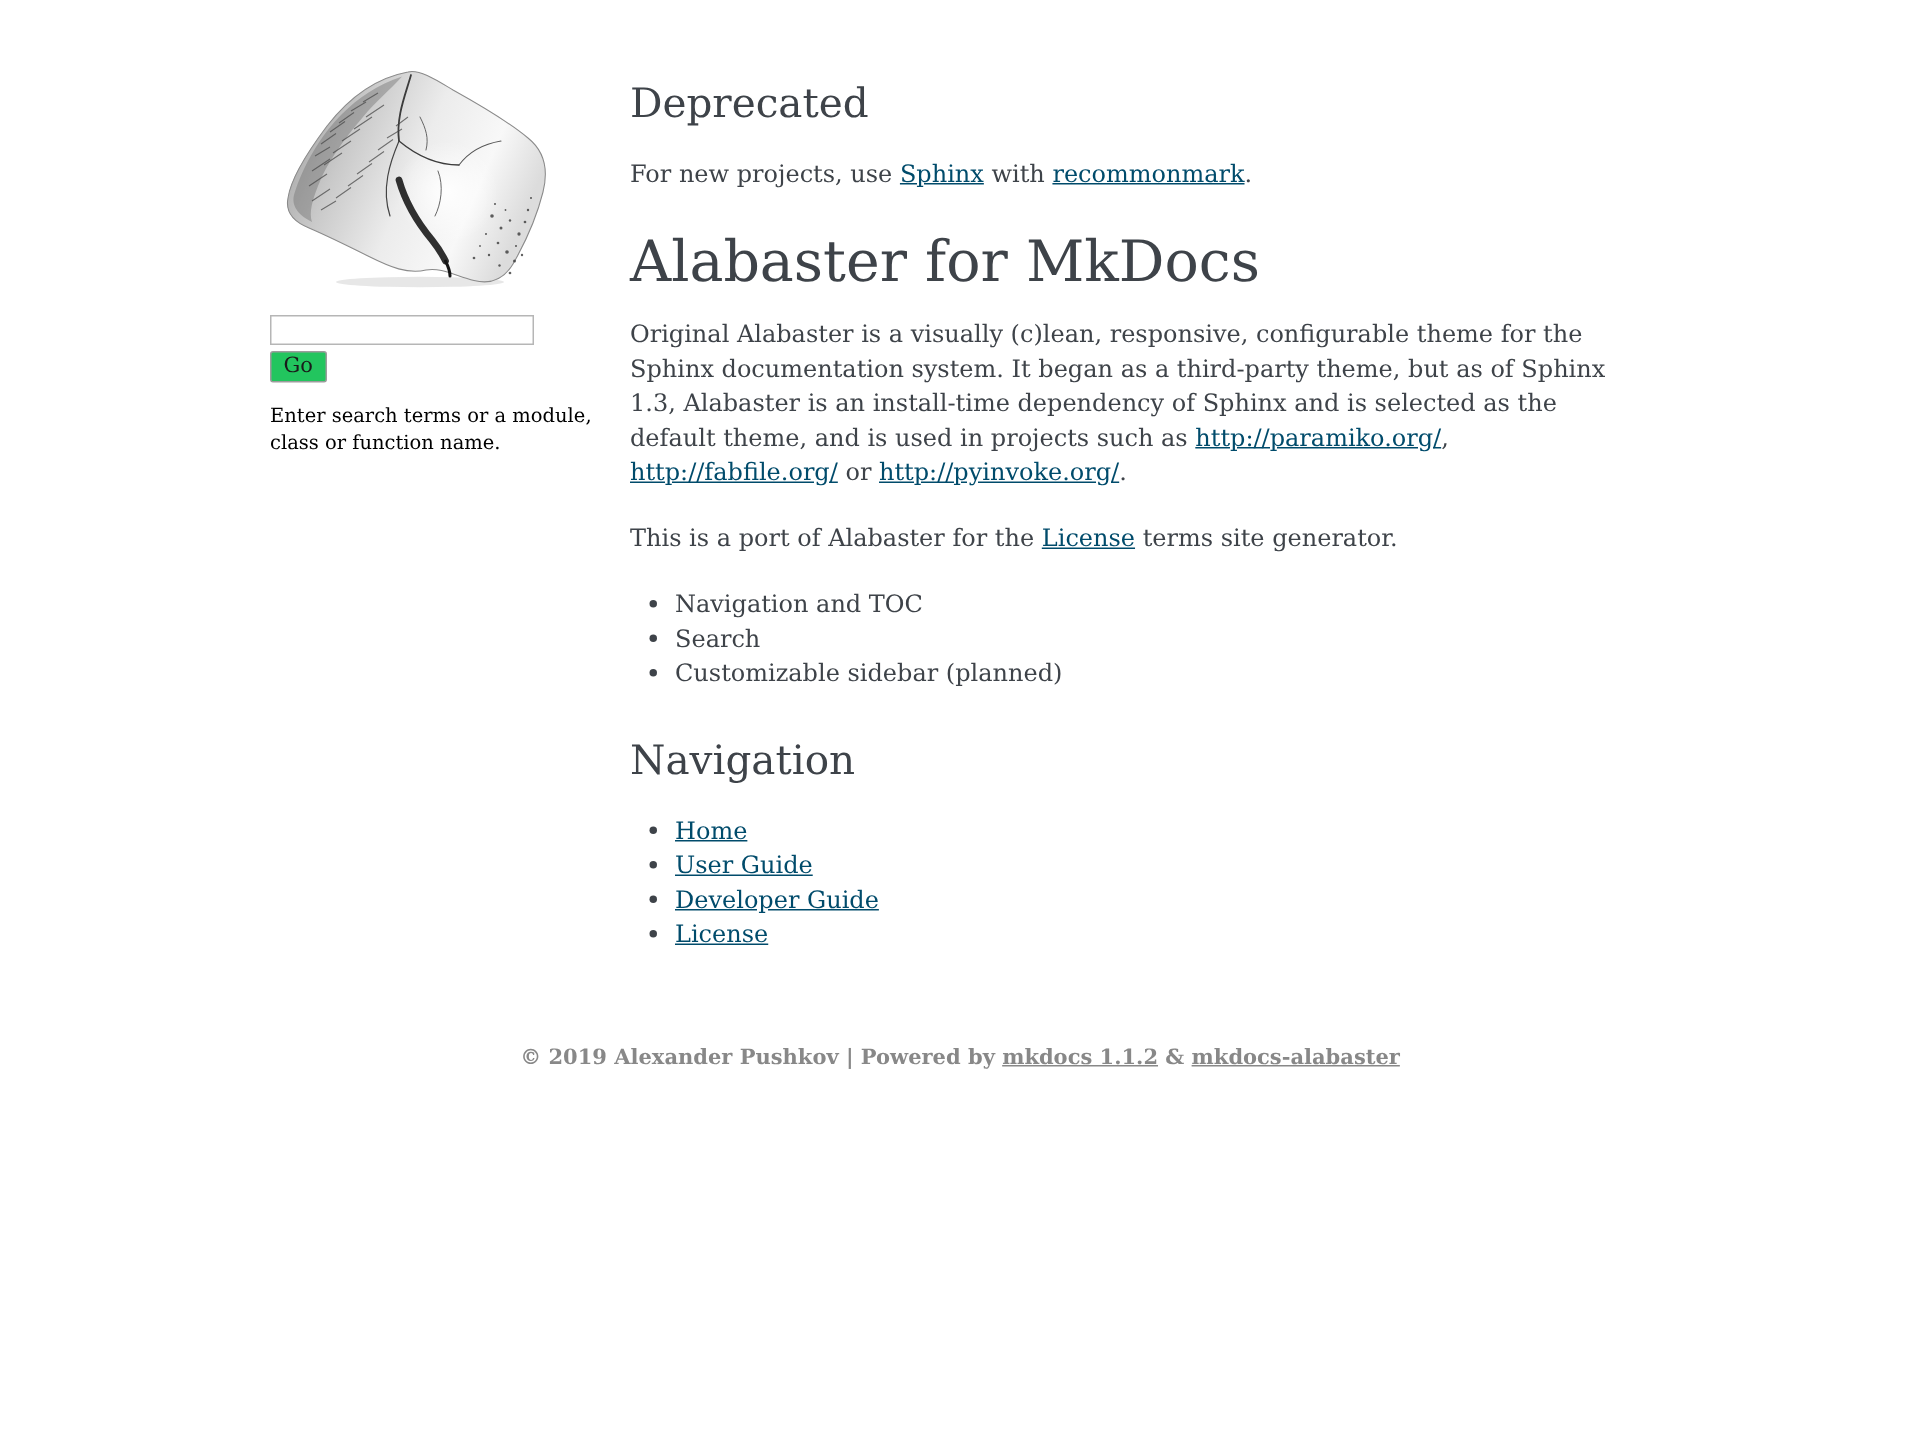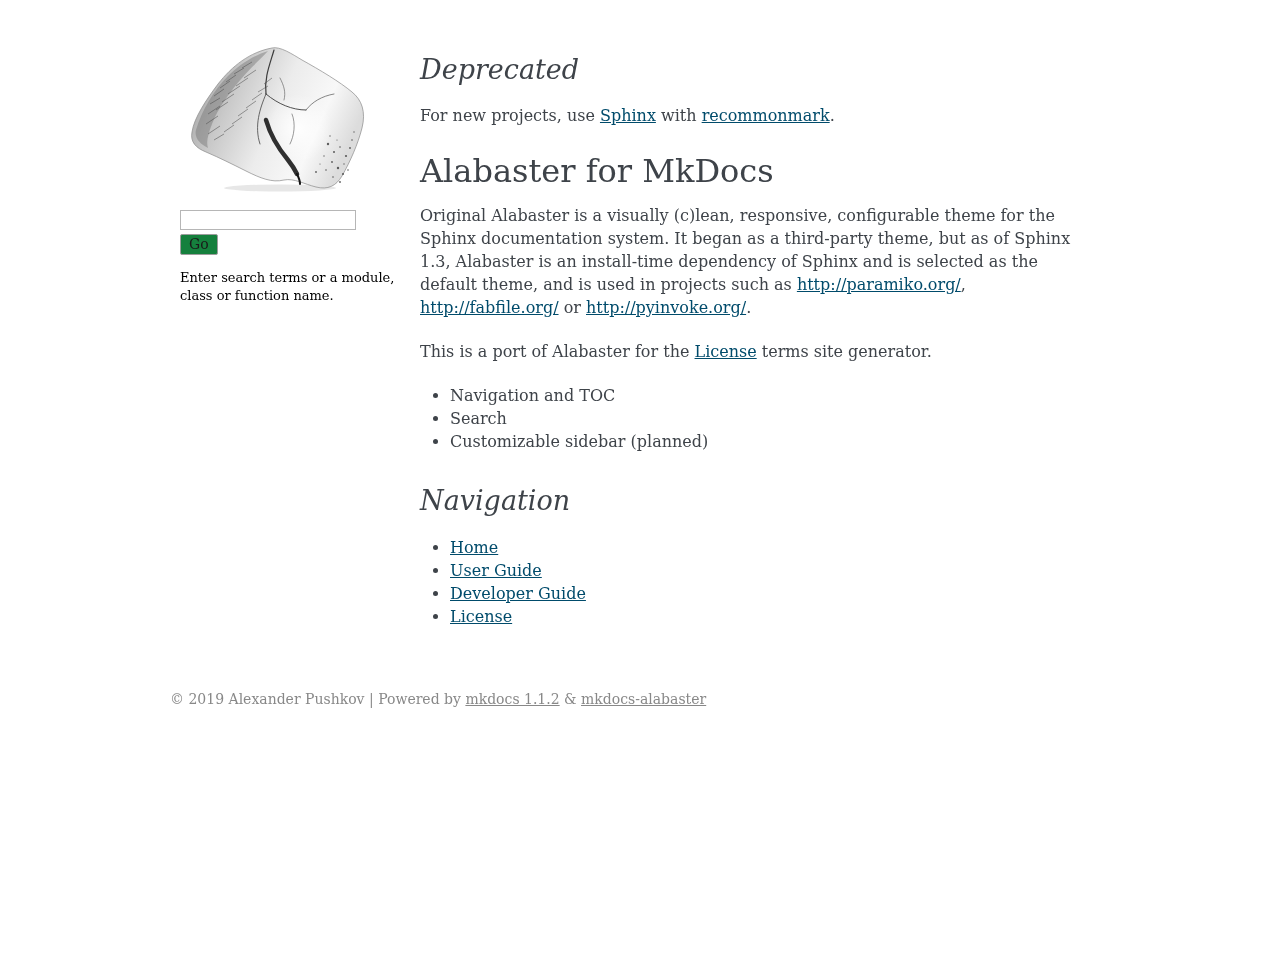--- a/index.html
+++ b/index.html
@@ -48,53 +48,52 @@
     font-family: "DejaVu Serif", serif;
     font-size: 13px;
     color: #3E4349;
     display: block;
   }
   .go-button {
     margin-top: 4px;
     font-family: "DejaVu Serif", serif;
     font-size: 14px;
     color: #1a1a1a;
-    background: #15803d;
+    background: #22c55e;
     border: 1px solid #9c9c9c;
     border-radius: 2px;
     padding: 1px 8px 2px 8px;
     cursor: pointer;
   }
   .search-help {
     font-size: 13px;
     color: #000000;
     line-height: 18px;
     margin: 14px 0 0 0;
   }
 
   
   .main {
     margin-left: 250px;
     width: 660px;
     padding-top: 2px;
   }
   .main h1 {
     font-weight: normal;
-    font-size: 32px;
+    font-size: 38px;
     color: #3E4349;
     margin: 26px 0 14px 0;
     line-height: 1.15;
   }
   .main h2 {
     font-weight: normal;
     font-size: 27px;
     color: #3E4349;
     margin: 32px 0 18px 0;
     line-height: 1.2;
-    font-style: italic;
   }
   .main h2.first { margin-top: 8px; }
   .main p {
     margin: 0 0 21px 0;
     line-height: 23px;
   }
   .main ul {
     margin: 0 0 21px 0;
     padding: 0 0 0 30px;
   }
@@ -103,23 +102,24 @@
     margin: 0;
   }
   a { color: #004B6B; text-decoration: underline; }
 
   
   .footer {
     clear: both;
     width: 940px;
     margin: 0 auto;
     padding: 42px 0 40px 0;
-    text-align: left;
+    text-align: center;
     font-size: 14px;
     color: #888;
+    font-weight: bold;
   }
   .footer a { color: #888; text-decoration: underline; }
 </style>
 </head>
 <body>
 
 <div class="page">
   <div class="document">
 
     <div class="sidebar">

